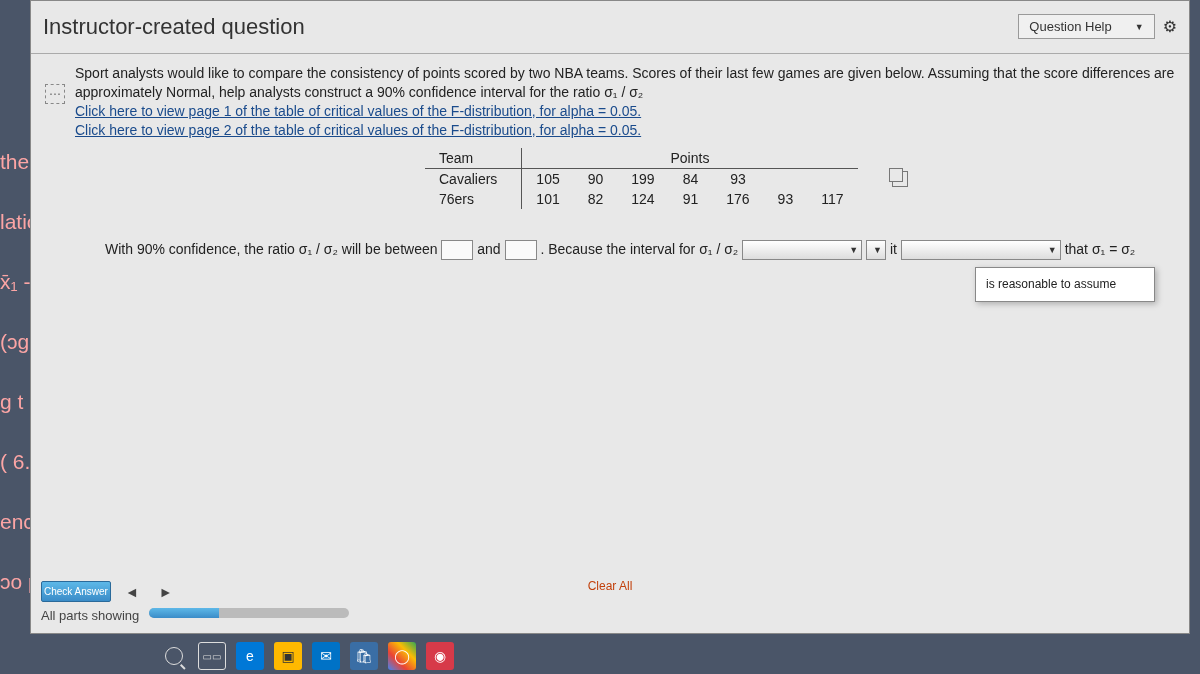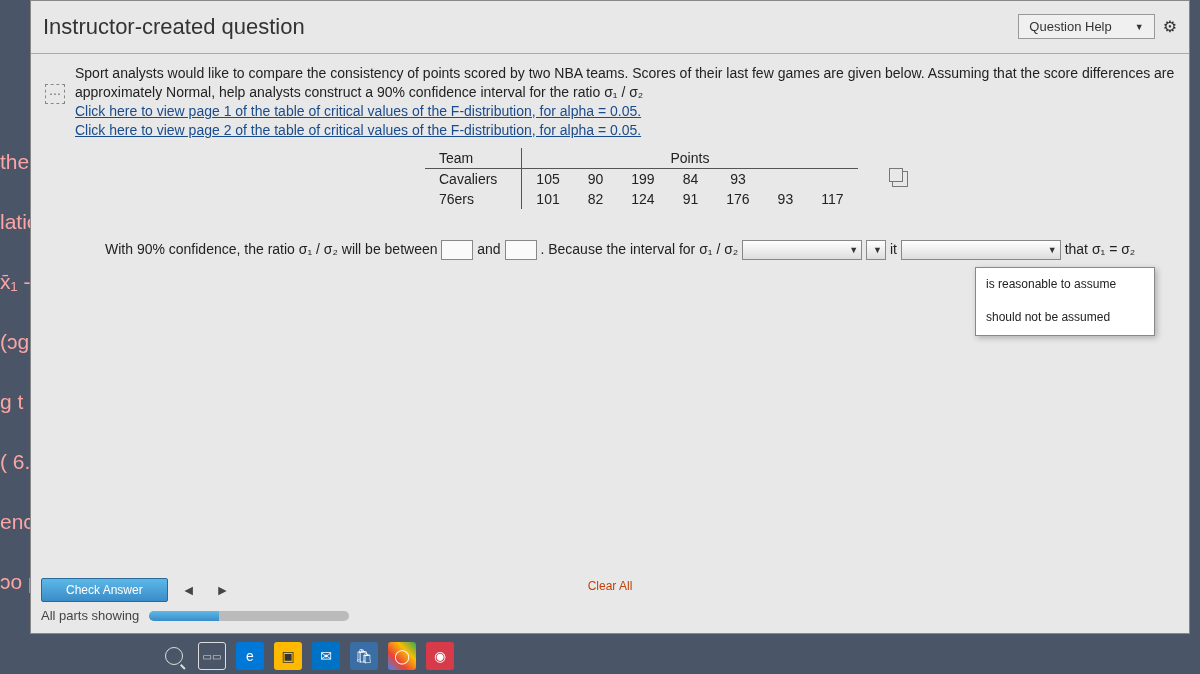--- a/index.html
+++ b/index.html
@@ -146,29 +146,29 @@
       margin-bottom: 6px;
       display: flex;
       align-items: center;
       justify-content: space-between;
     }
     .footer-controls { display: flex; align-items: center; gap: 8px; }
     .check-btn {
       background: linear-gradient(#5db8e8, #3a8cc8);
       border: 1px solid #2a6a9a;
       color: #fff;
-      padding: 4px 24px;
-      font-size: 12px;
+      padding: 4px 2px;
+      font-size: 10px;
       cursor: pointer;
       border-radius: 2px;
     }
     .nav-arrow { font-size: 14px; color: #444; cursor: pointer; padding: 2px 6px; }
     .footer-bottom {
       display: flex;
-      align-items: center;
+      align-items: flex-start;
       gap: 10px;
       font-size: 13px;
       color: #444;
     }
     .progress {
       width: 200px; height: 10px;
       background: #bbb;
       border-radius: 5px;
       overflow: hidden;
     }
@@ -300,21 +300,20 @@
       <span>it</span>
       <span class="dropdown dd-wide" style="min-width:160px">
           <span></span>
           <span class="dd-arrow">▼</span>
         </span>
       <span>that σ₁ = σ₂</span>
       <br>
 
       <div class="dropdown-options">
         <div>is reasonable to assume</div>
-        <div>should not be assumed</div>
       </div>
     </div>
   </div>
 
   <div class="footer">
     <span class="clear-all">Clear All</span>
     <div class="footer-top">
       <div class="footer-controls">
         <button class="check-btn">Check Answer</button>
         <span class="nav-arrow">◄</span>

